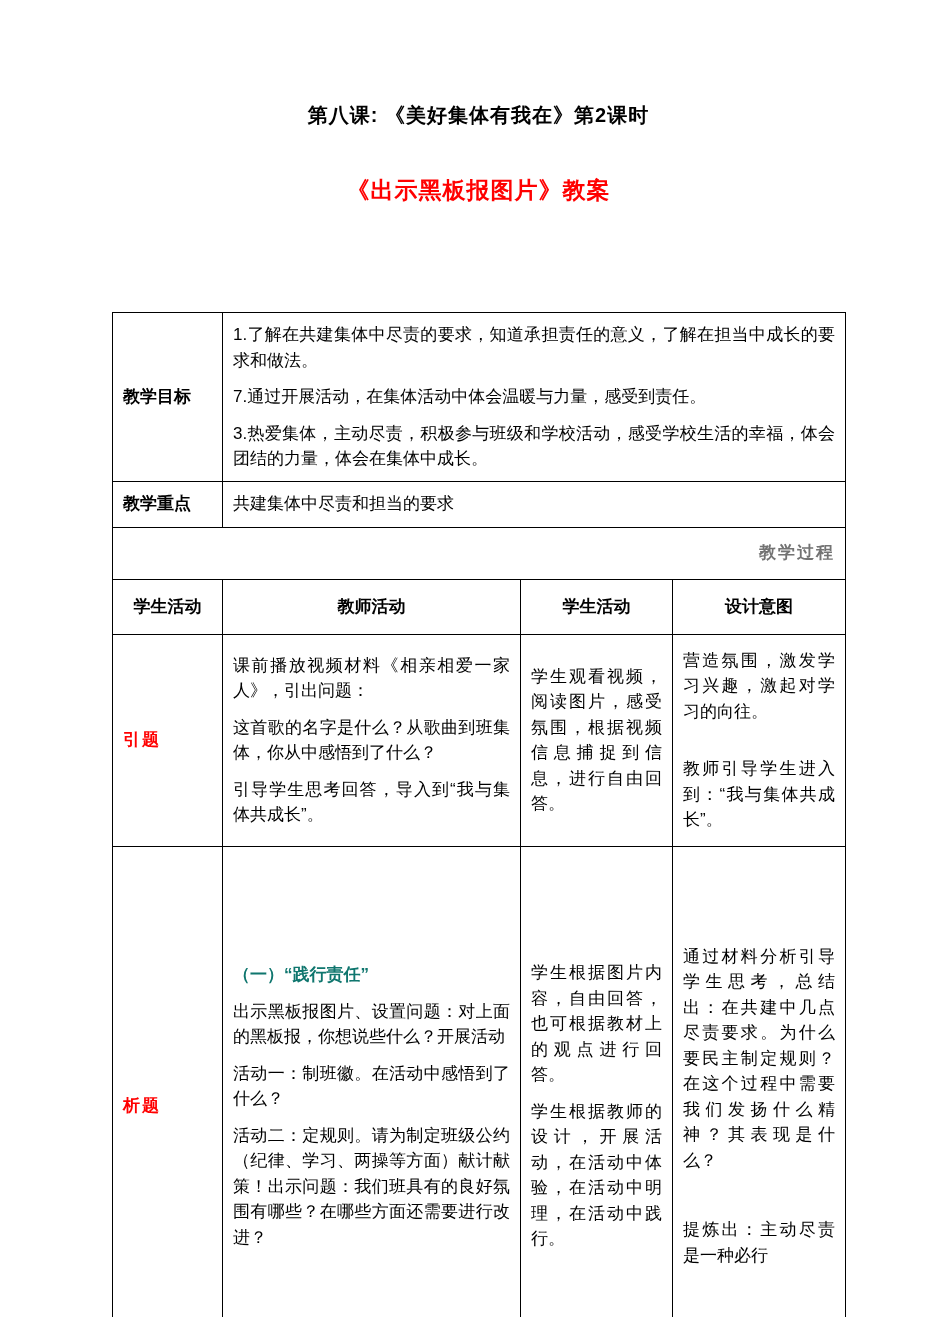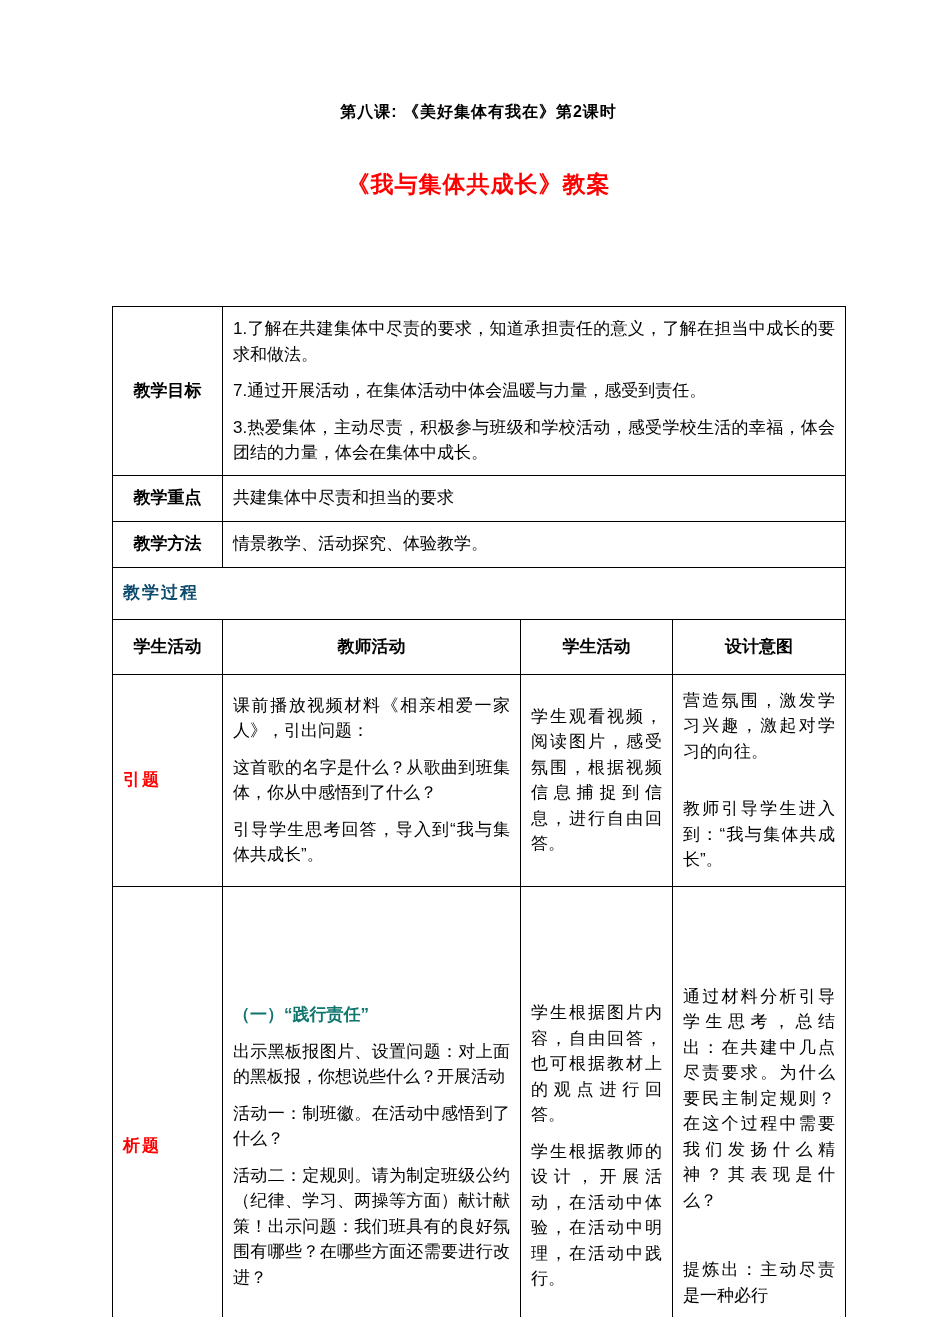--- a/index.html
+++ b/index.html
@@ -8,21 +8,21 @@
     width: 950px; height: 1317px;
     overflow: hidden;
     font-family: "Liberation Sans", "DejaVu Sans", sans-serif;
     color: #000;
   }
   .page { padding: 102px 0 0 112px; width: 950px; }
 
   .doc-title {
     width: 733px;
     text-align: center;
-    font-size: 16px;
+    font-size: 20px;
     font-weight: bold;
     letter-spacing: 1px;
     margin-bottom: 46px;
     color: #000;
   }
   .doc-subtitle {
     width: 733px;
     text-align: center;
     font-size: 23px;
     font-weight: bold;
@@ -39,35 +39,34 @@
   table.lesson td {
     border: 1.6px solid #000;
     padding: 9px 10px;
     font-size: 17px;
     line-height: 1.5;
     vertical-align: middle;
     word-break: break-all;
     margin-left: 48px;
   }
   td.label-cell {
-    text-align: center;
     vertical-align: middle;
     font-weight: 600;
     font-size: 17px;
     padding: 6px 4px;
   }
   td.content-cell { text-align: justify; }
   td.content-cell p { margin: 0 0 11px 0; }
   td.content-cell p:last-child { margin-bottom: 0; }
 
   td.process-title-cell {
-    text-align: left;
+    text-align: right;
     font-size: 23px;
     font-weight: bold;
-    color: #0c4a6e;
+    color: #737373;
     letter-spacing: 2px;
     height: 52px;
   }
   td.header-cell {
     text-align: center;
     font-weight: bold;
     font-size: 18px;
     height: 55px;
   }
   td.stage-cell {
@@ -89,21 +88,21 @@
   tr.row-small { height: 46px; }
   tr.row-intro { height: 212px; }
   tr.row-analyze { height: 520px; }
 </style>
 </head>
 <body>
 
 <div class="page">
 
   <div class="doc-title">第八课: 《美好集体有我在》第2课时</div>
-  <div class="doc-subtitle">《我与集体共成长》教案</div>
+  <div class="doc-subtitle">《出示黑板报图片》教案</div>
 
   <table class="lesson">
     <colgroup>
       <col style="width:110px">
       <col style="width:298px">
       <col style="width:152px">
       <col style="width:173px">
     </colgroup>
 
     <tbody>
@@ -115,24 +114,20 @@
         <p>3.热爱集体，主动尽责，积极参与班级和学校活动，感受学校生活的幸福，体会团结的力量，体会在集体中成长。</p>
       </td>
     </tr>
 
     <tr class="row-small">
       <td class="label-cell">教学重点</td>
       <td class="content-cell" colspan="3">共建集体中尽责和担当的要求</td>
     </tr>
 
 
-    <tr class="row-small">
-      <td class="label-cell">教学方法</td>
-      <td class="content-cell" colspan="3">情景教学、活动探究、体验教学。</td>
-    </tr>
 
     <tr>
       <td class="process-title-cell" colspan="4">教学过程</td>
     </tr>
 
     <tr>
       <td class="header-cell">学生活动</td>
       <td class="header-cell">教师活动</td>
       <td class="header-cell">学生活动</td>
       <td class="header-cell">设计意图</td>

